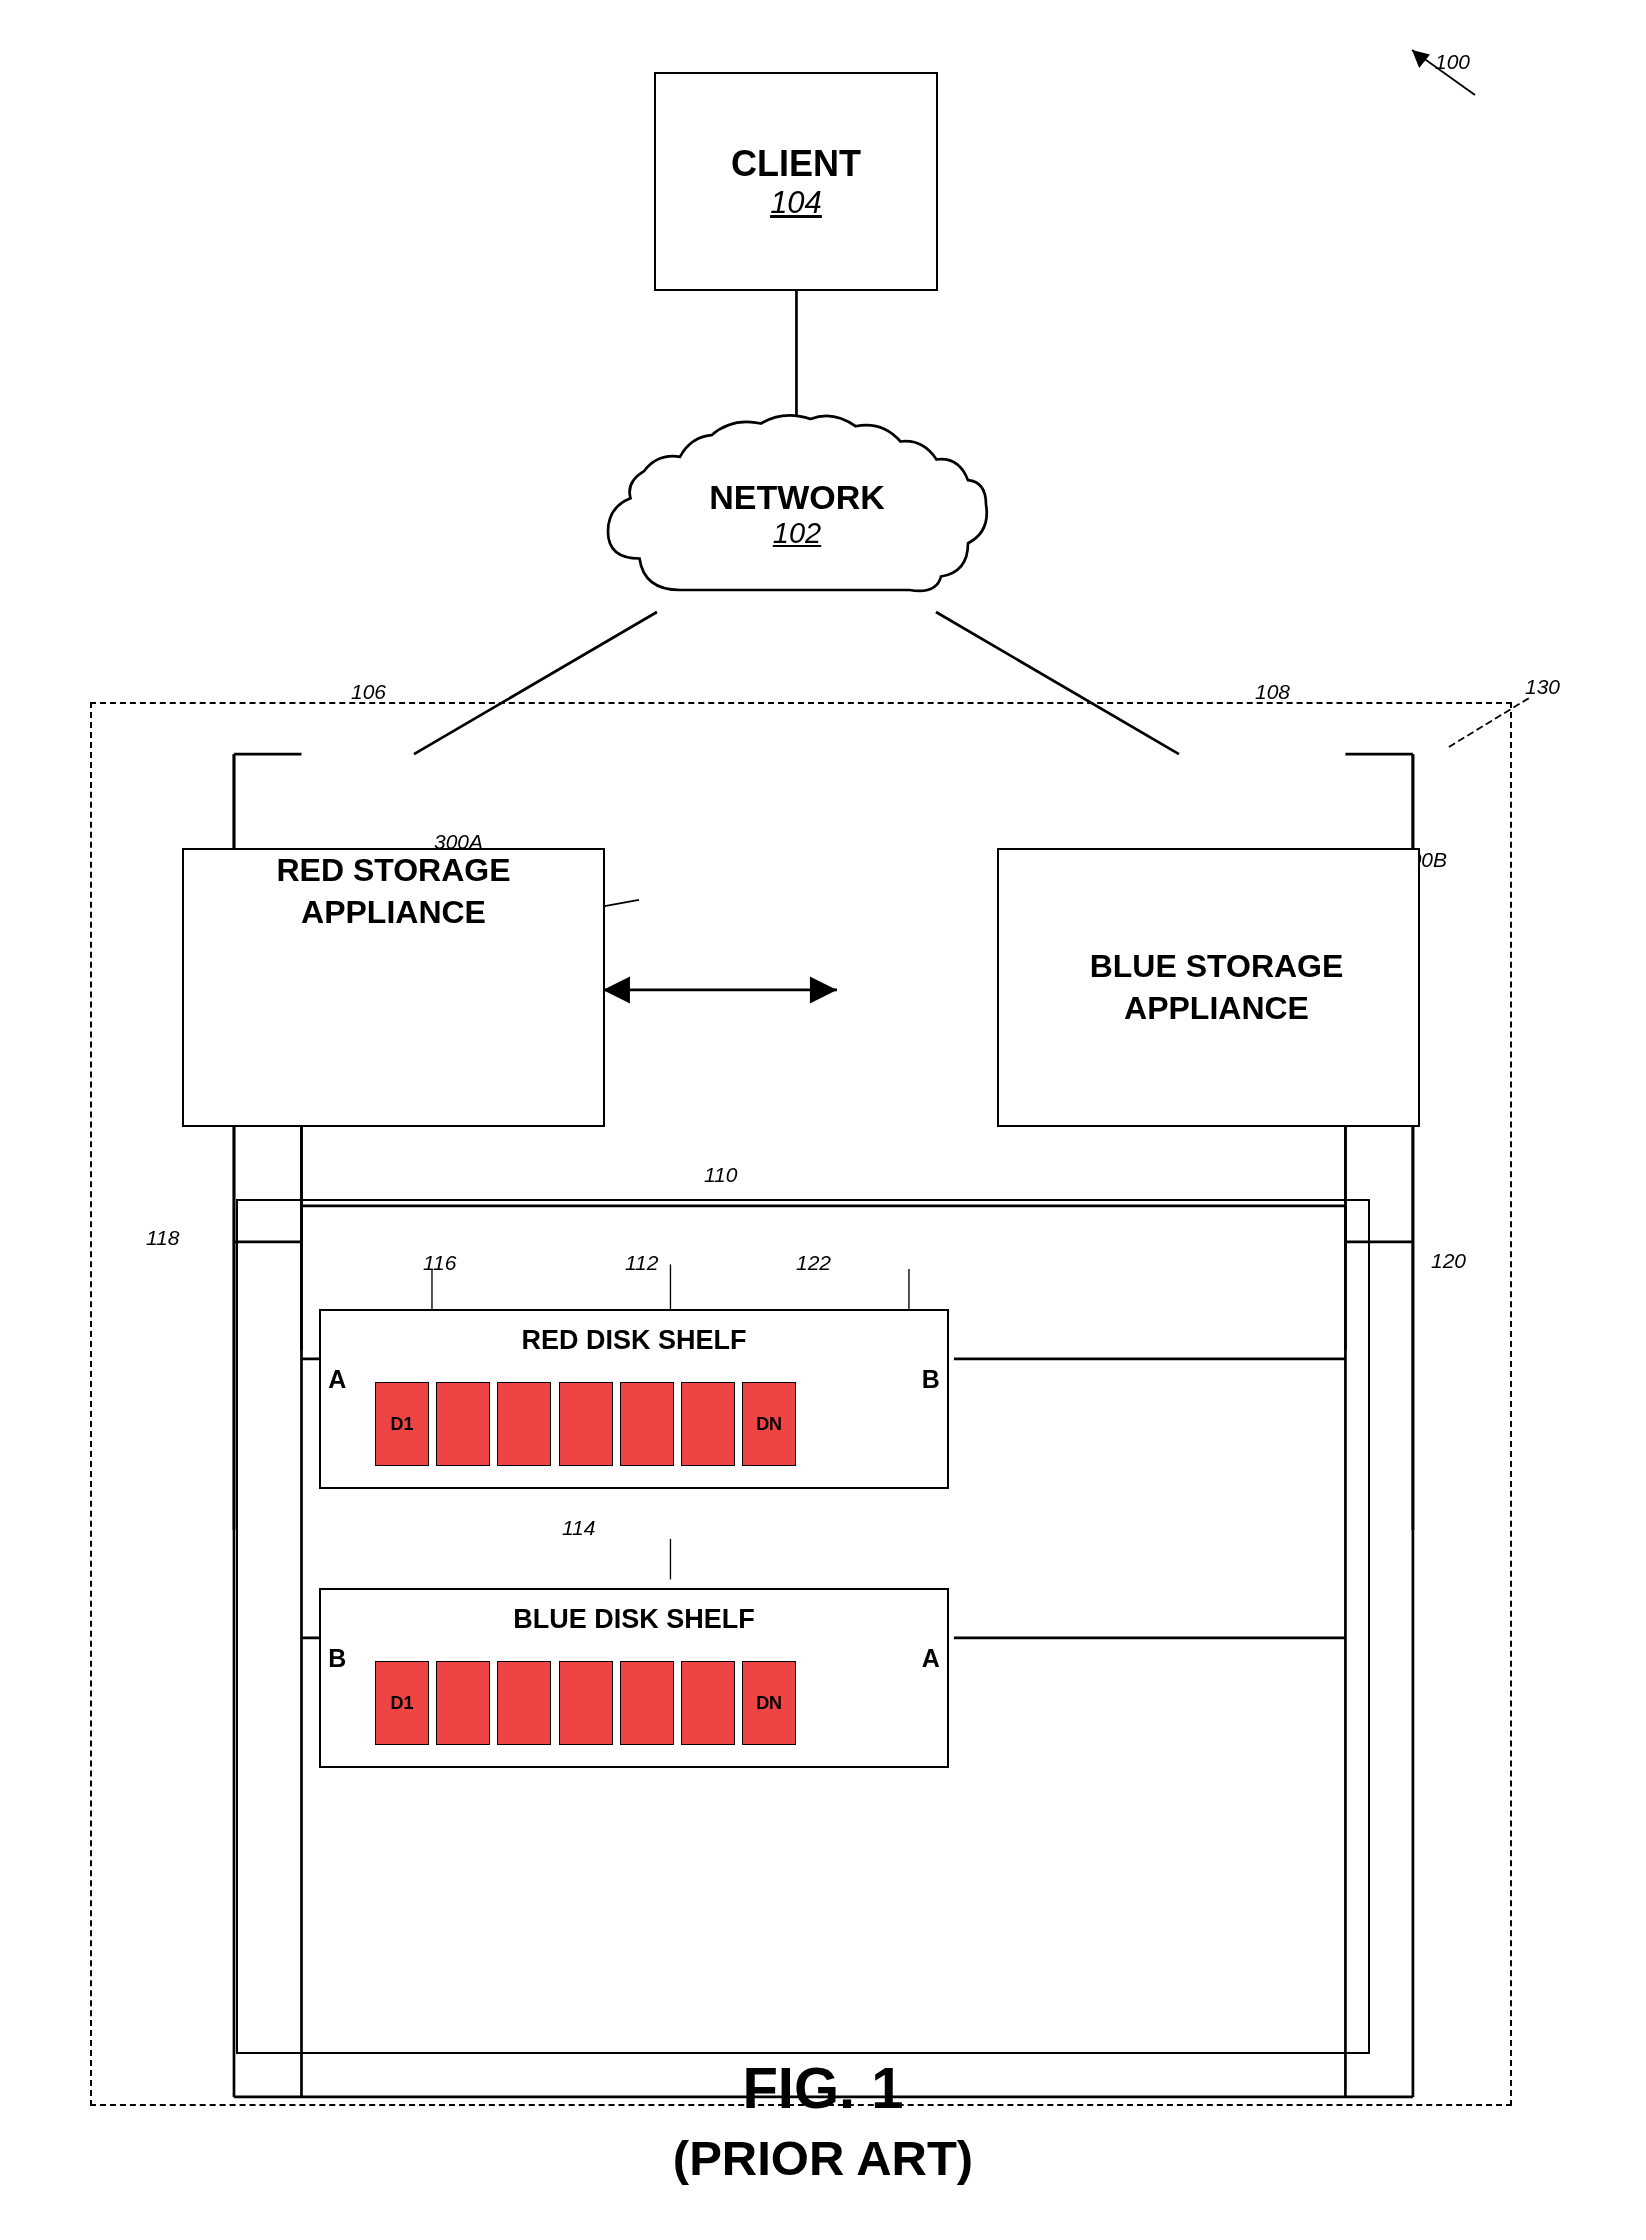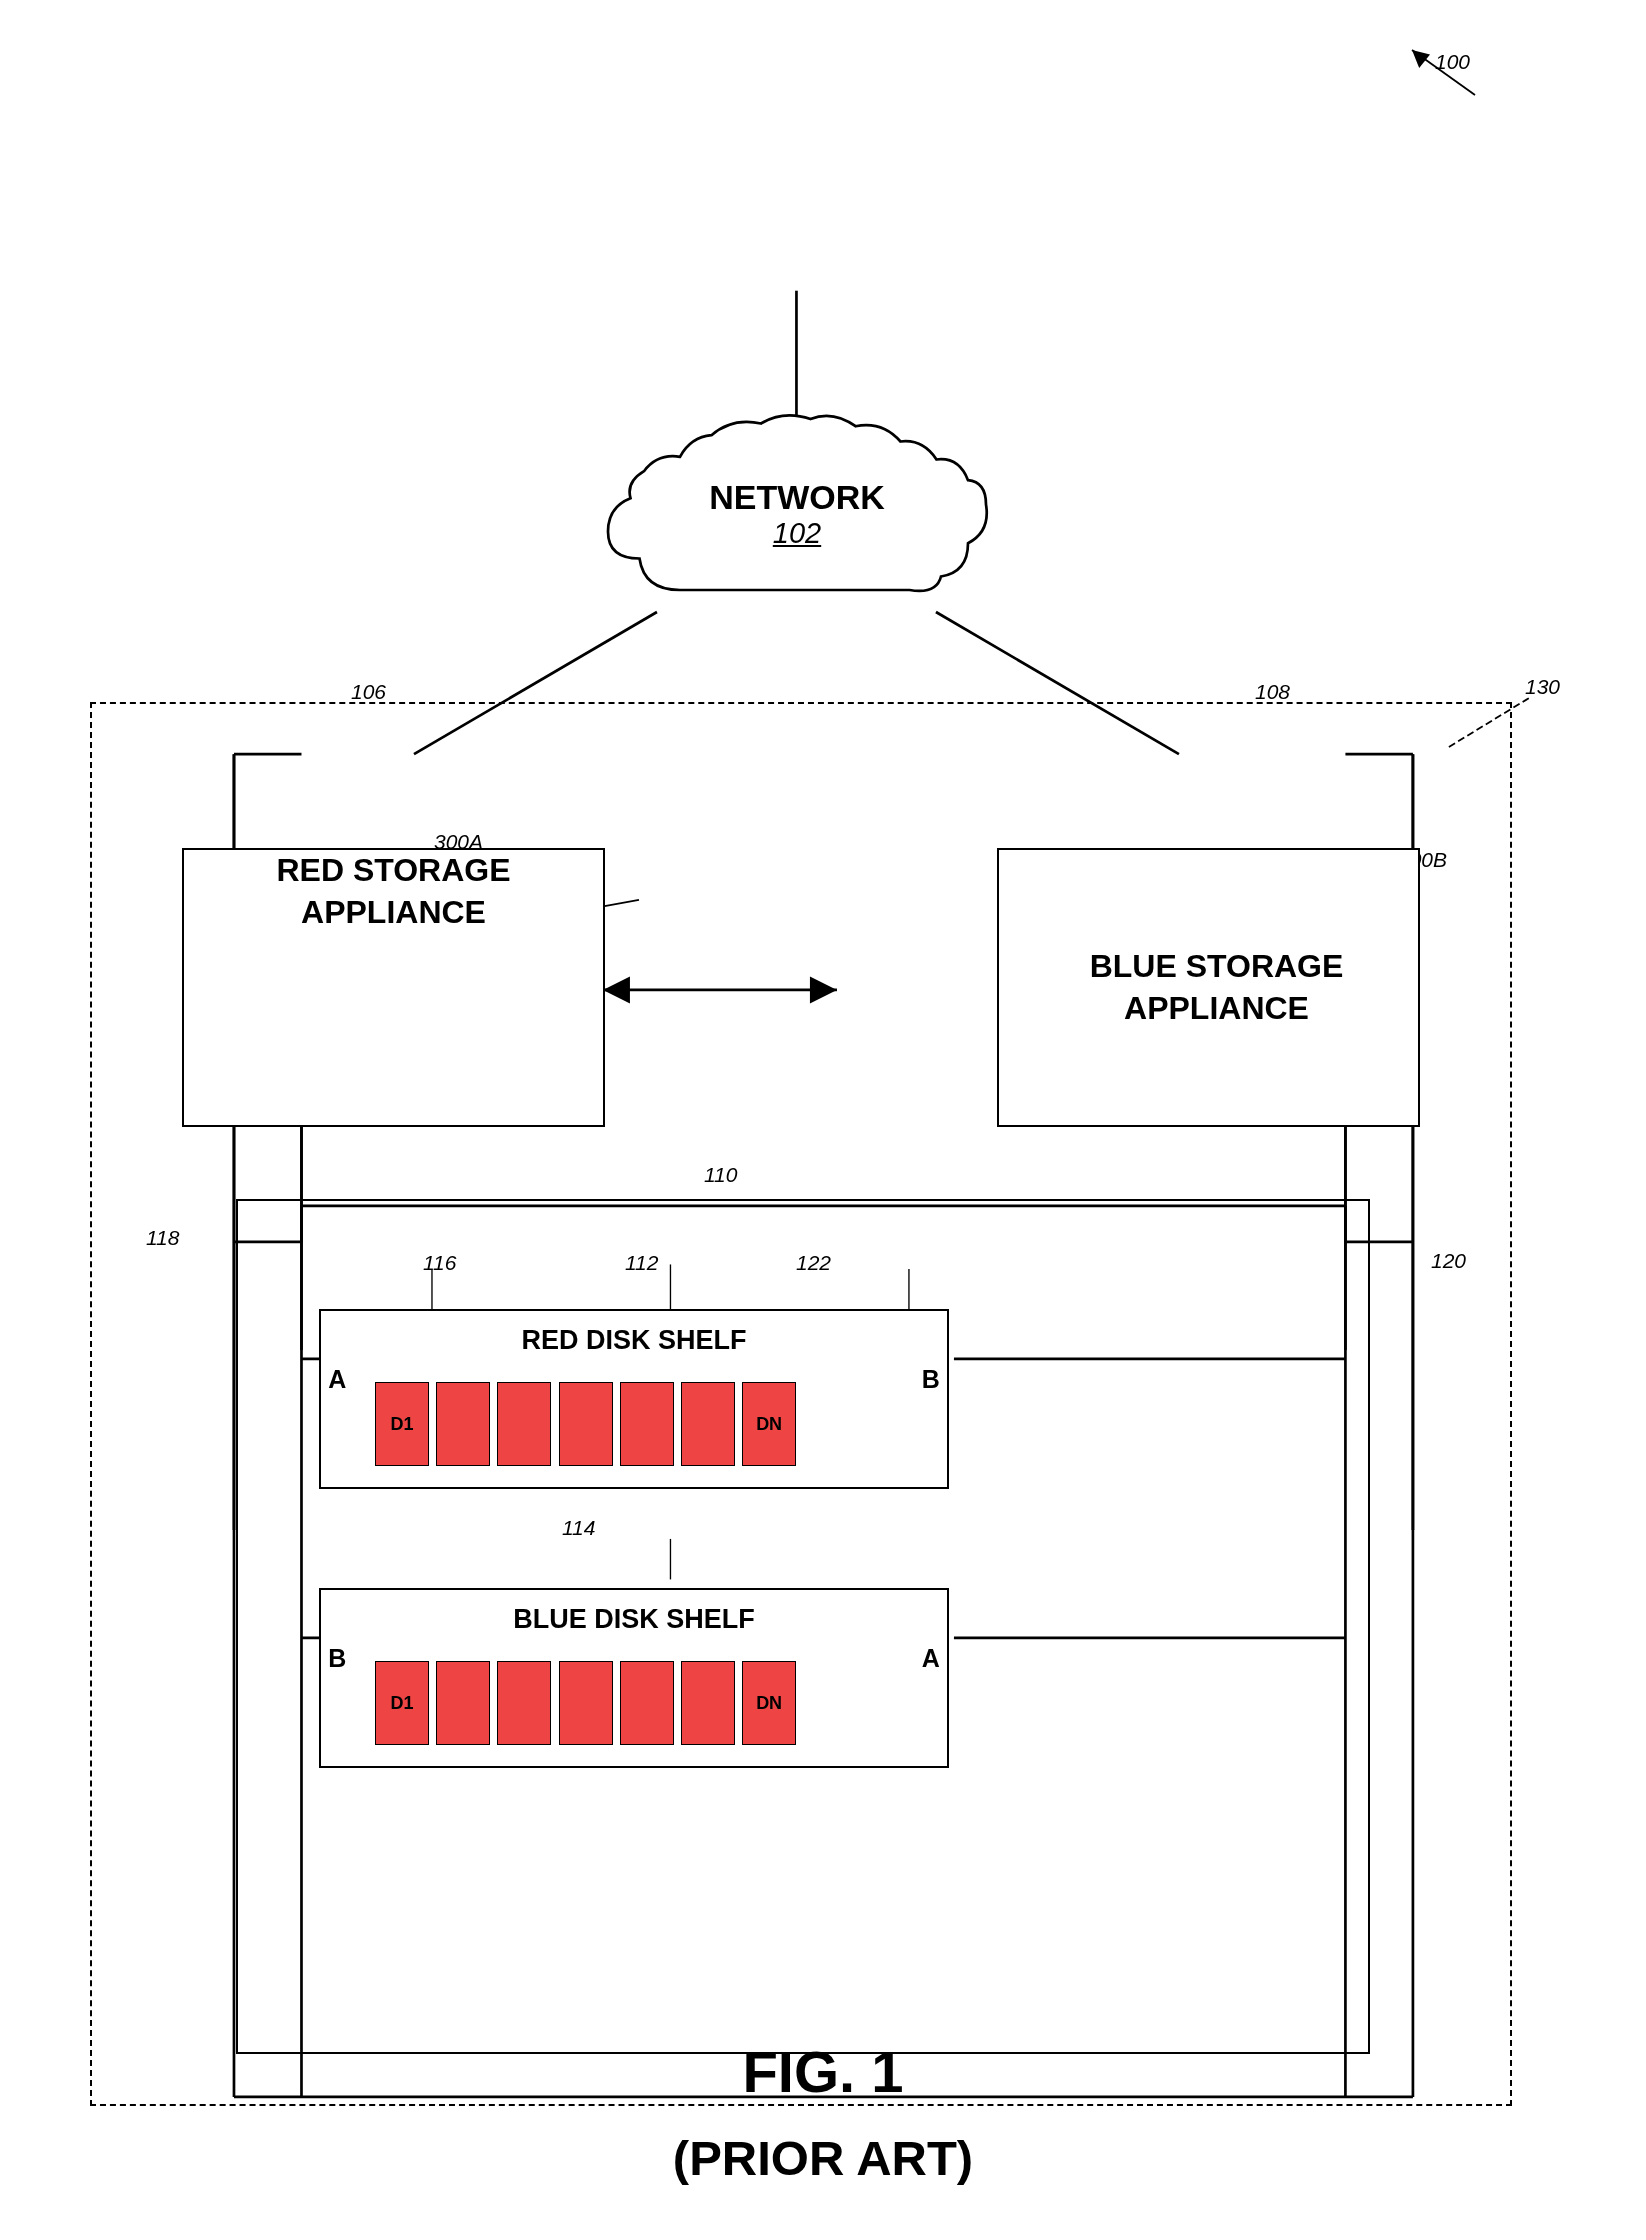--- a/index.html
+++ b/index.html
@@ -189,21 +189,21 @@
     }
     .fig-title {
       font-size: 58px;
       font-weight: bold;
       display: block;
     }
     .fig-subtitle {
       font-size: 49px;
       font-weight: bold;
       display: block;
-      margin-top: 25px;
+      margin-top: 9px;
     }
   </style>
 </head>
 <body>
 
 <div class="diagram-container">
 
   <svg class="svg-overlay" xmlns="http://www.w3.org/2000/svg" viewBox="0 0 1829 2489" width="1646" height="2240">
 
     <line x1="885" y1="323" x2="885" y2="500" stroke="#000" stroke-width="3"></line>
@@ -262,20 +262,24 @@
     <line x1="745" y1="1710" x2="745" y2="1755" stroke="#000" stroke-width="1.5"></line>
   </svg>
 
   <div class="ref-label" style="top:50px; right:176px;">100</div>
 
   <svg style="position:absolute; top:31.5px; right:153px; width:108px; height:72px;" xmlns="http://www.w3.org/2000/svg" viewBox="0 0 120 80" width="108" height="72">
     <line x1="100" y1="70" x2="30" y2="20" stroke="#000" stroke-width="2"></line>
     <polygon points="30,20 50,25 38,40" fill="#000"></polygon>
   </svg>
 
+  <div class="client-box">
+    <span class="box-label">CLIENT</span>
+    <span class="box-ref">104</span>
+  </div>
 
   <div style="position:absolute; top:392px; left:590px; width:414px; height:243px;">
     <svg viewBox="0 0 460 270" width="414" height="243" xmlns="http://www.w3.org/2000/svg">
 
       <path d="M100,220 Q60,220 55,185 Q20,185 20,155 Q20,128 45,118 Q40,100 60,88 Q75,68 100,72 Q112,50 135,48 Q158,28 190,35 Q215,20 245,30 Q270,20 295,38 Q325,32 345,55 Q370,52 385,75 Q410,72 420,98 Q440,100 440,125 Q445,155 420,168 Q420,200 390,205 Q385,225 355,220 Z" fill="white" stroke="black" stroke-width="3"></path>
     </svg>
     <div style="position:absolute; top:77px; left:50%; transform:translateX(-50%); text-align:center;">
       <span style="font-size:34px; font-weight:bold; display:block;margin-top:9px;">NETWORK</span>
       <span style="font-size:29px; font-style:italic; text-decoration:underline; display:block;">102</span>
     </div>

